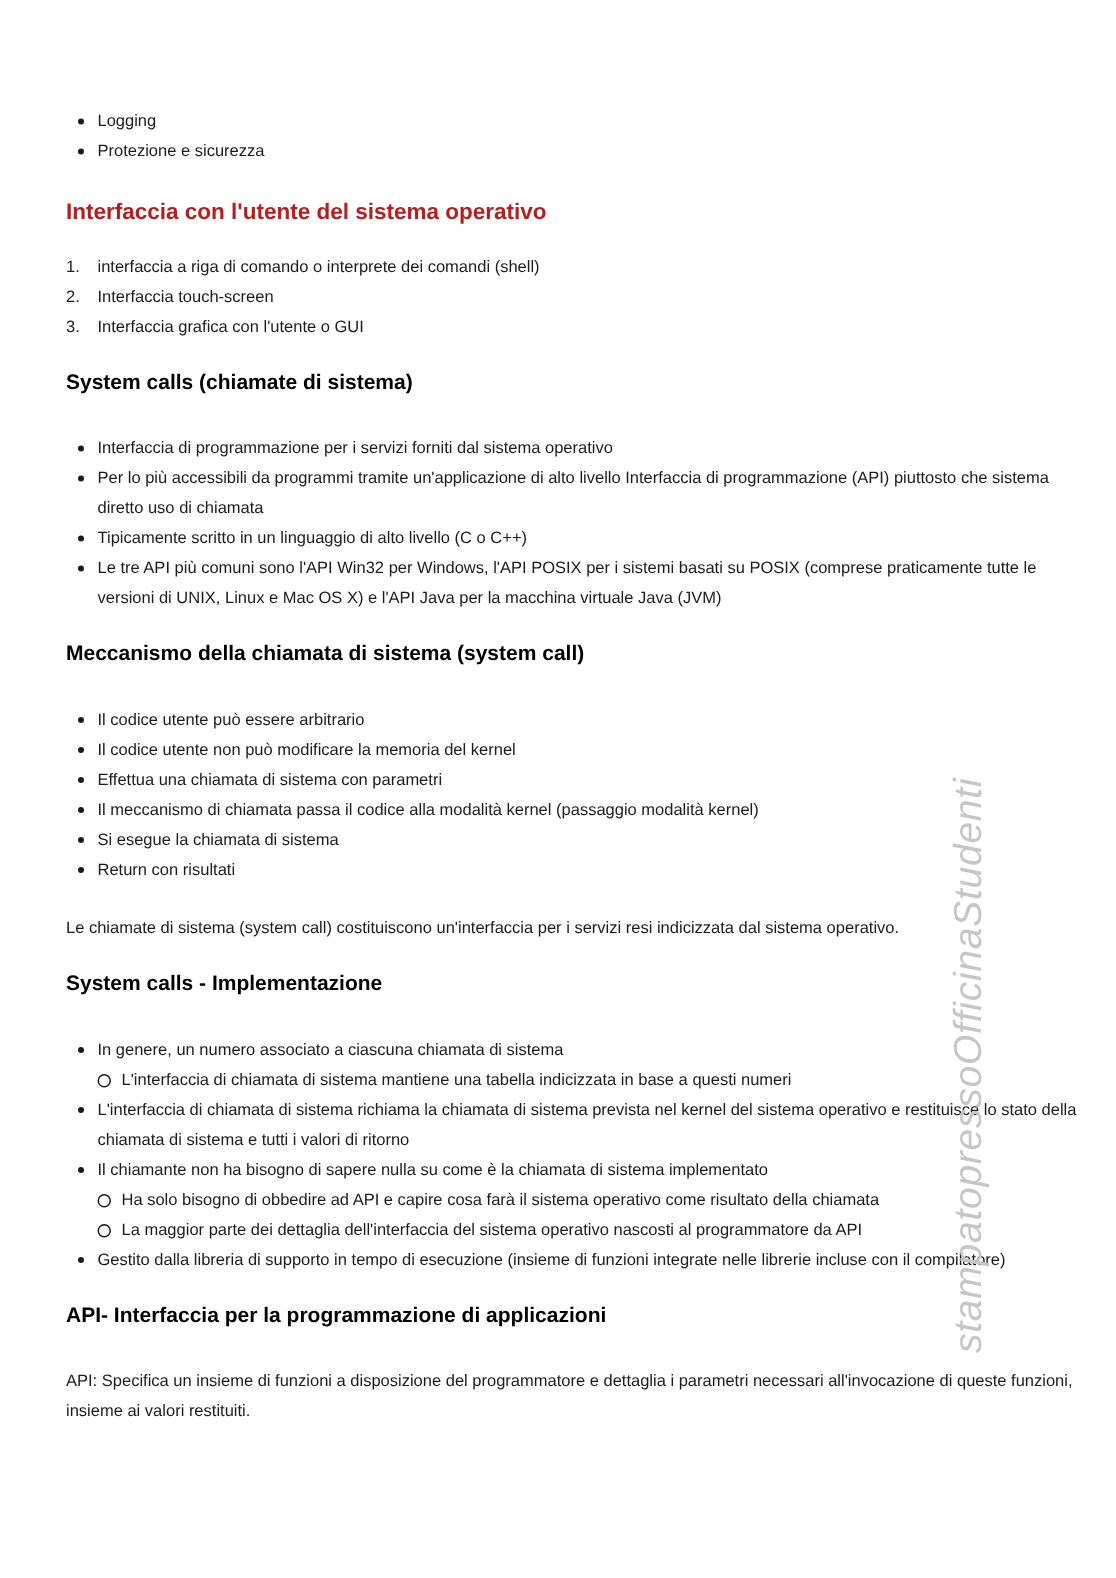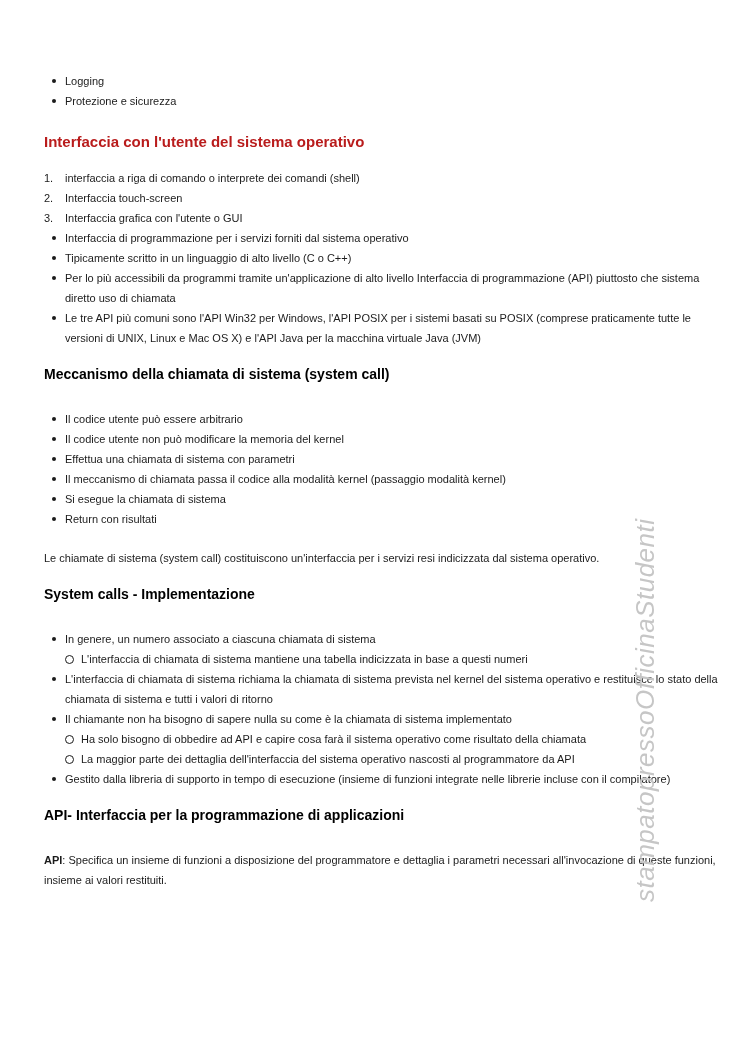--- a/index.html
+++ b/index.html
@@ -18,21 +18,21 @@
   }
   ul.bullets li.sub{padding-left:37px;}
   ul.bullets li.sub .dot{
     left:21px;top:6px;width:7px;height:7px;background:transparent;border:1px solid #1b1b1b;
   }
   ol.numbered{list-style:none;margin:0;padding:0;font-size:11px;line-height:20px;}
   ol.numbered li{margin:0;}
   ol.numbered .num{display:inline-block;width:21px;}
   p.para{font-size:11px;line-height:20px;margin:19px 0 0 0;}
   p.para.tight{margin-top:1px;}
-  .lead-bold{font-weight:bold;}
+  .lead-bold{font-weight:normal;}
   .watermark{
     position:absolute;left:630px;top:902px;
     transform:rotate(-90deg);transform-origin:0 0;
     font-style:italic;font-size:26px;letter-spacing:0.5px;white-space:nowrap;
     font-family:"Liberation Sans","DejaVu Sans",sans-serif;
   }
 </style>
 </head>
 <body>
 
@@ -44,25 +44,26 @@
   </ul>
 
   <h1 class="doc-h">Interfaccia con l'utente del sistema operativo</h1>
 
   <ol class="numbered">
     <li><span class="num">1.</span><span>interfaccia a riga di comando o interprete dei comandi (shell)</span></li>
     <li><span class="num">2.</span><span>Interfaccia touch-screen</span></li>
     <li><span class="num">3.</span><span>Interfaccia grafica con l'utente o GUI</span></li>
   </ol>
 
+  <h2 class="doc-h">System calls (chiamate di sistema)</h2>
 
   <ul class="bullets">
     <li><span class="dot"></span><span>Interfaccia di programmazione per i servizi forniti dal sistema operativo</span></li>
+    <li><span class="dot"></span><span>Per lo più accessibili da programmi tramite un'applicazione di alto livello Interfaccia di programmazione (API) piuttosto che sistema diretto uso di chiamata</span></li>
     <li><span class="dot"></span><span>Tipicamente scritto in un linguaggio di alto livello (C o C++)</span></li>
-    <li><span class="dot"></span><span>Per lo più accessibili da programmi tramite un'applicazione di alto livello Interfaccia di programmazione (API) piuttosto che sistema diretto uso di chiamata</span></li>
     <li><span class="dot"></span><span>Le tre API più comuni sono l'API Win32 per Windows, l'API POSIX per i sistemi basati su POSIX (comprese praticamente tutte le versioni di UNIX, Linux e Mac OS X) e l'API Java per la macchina virtuale Java (JVM)</span></li>
   </ul>
 
   <h2 class="doc-h">Meccanismo della chiamata di sistema (system call)</h2>
 
   <ul class="bullets">
     <li><span class="dot"></span><span>Il codice utente può essere arbitrario</span></li>
     <li><span class="dot"></span><span>Il codice utente non può modificare la memoria del kernel</span></li>
     <li><span class="dot"></span><span>Effettua una chiamata di sistema con parametri</span></li>
     <li><span class="dot"></span><span>Il meccanismo di chiamata passa il codice alla modalità kernel (passaggio modalità kernel)</span></li>

